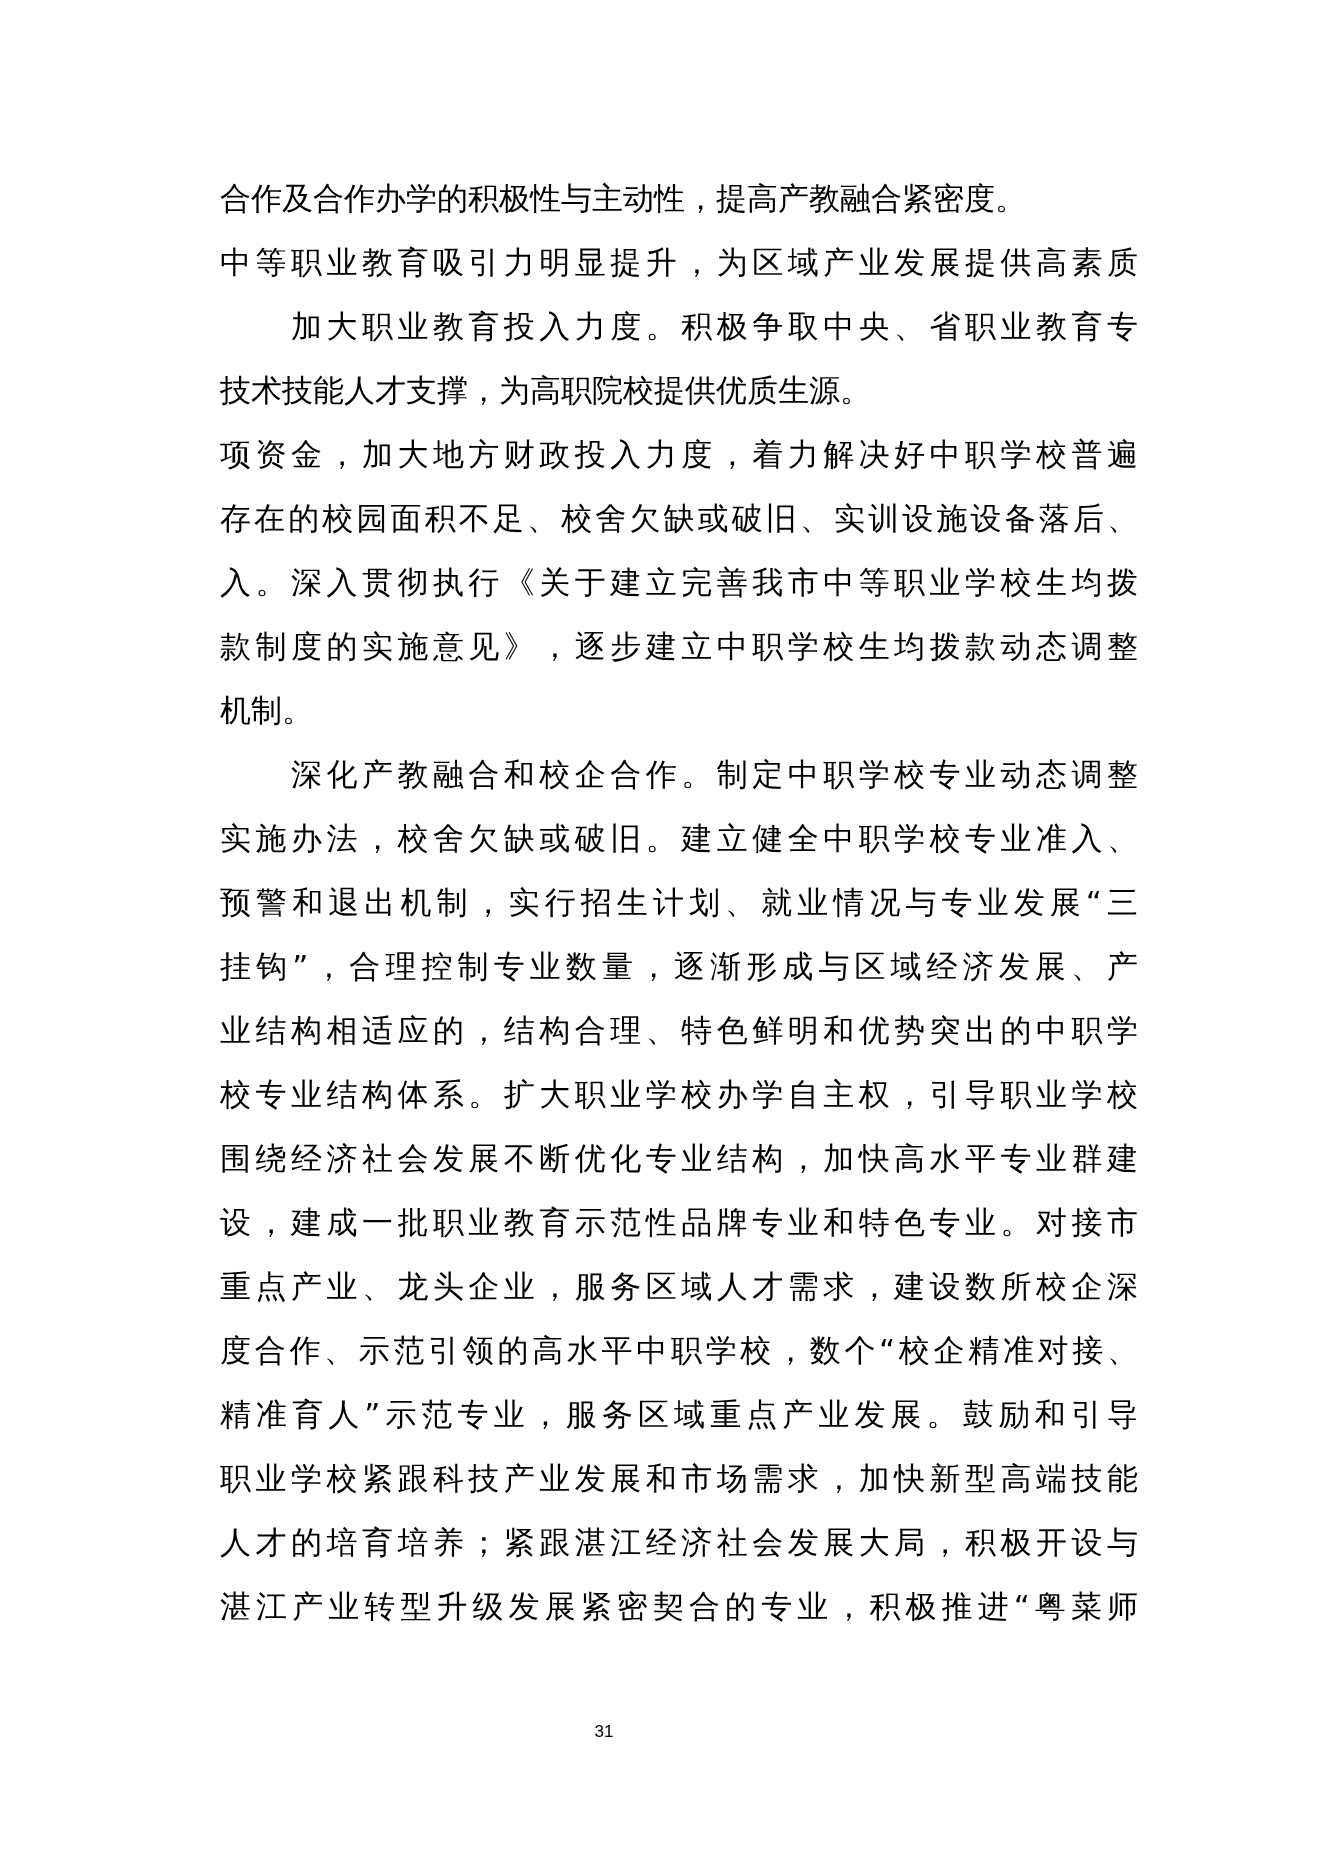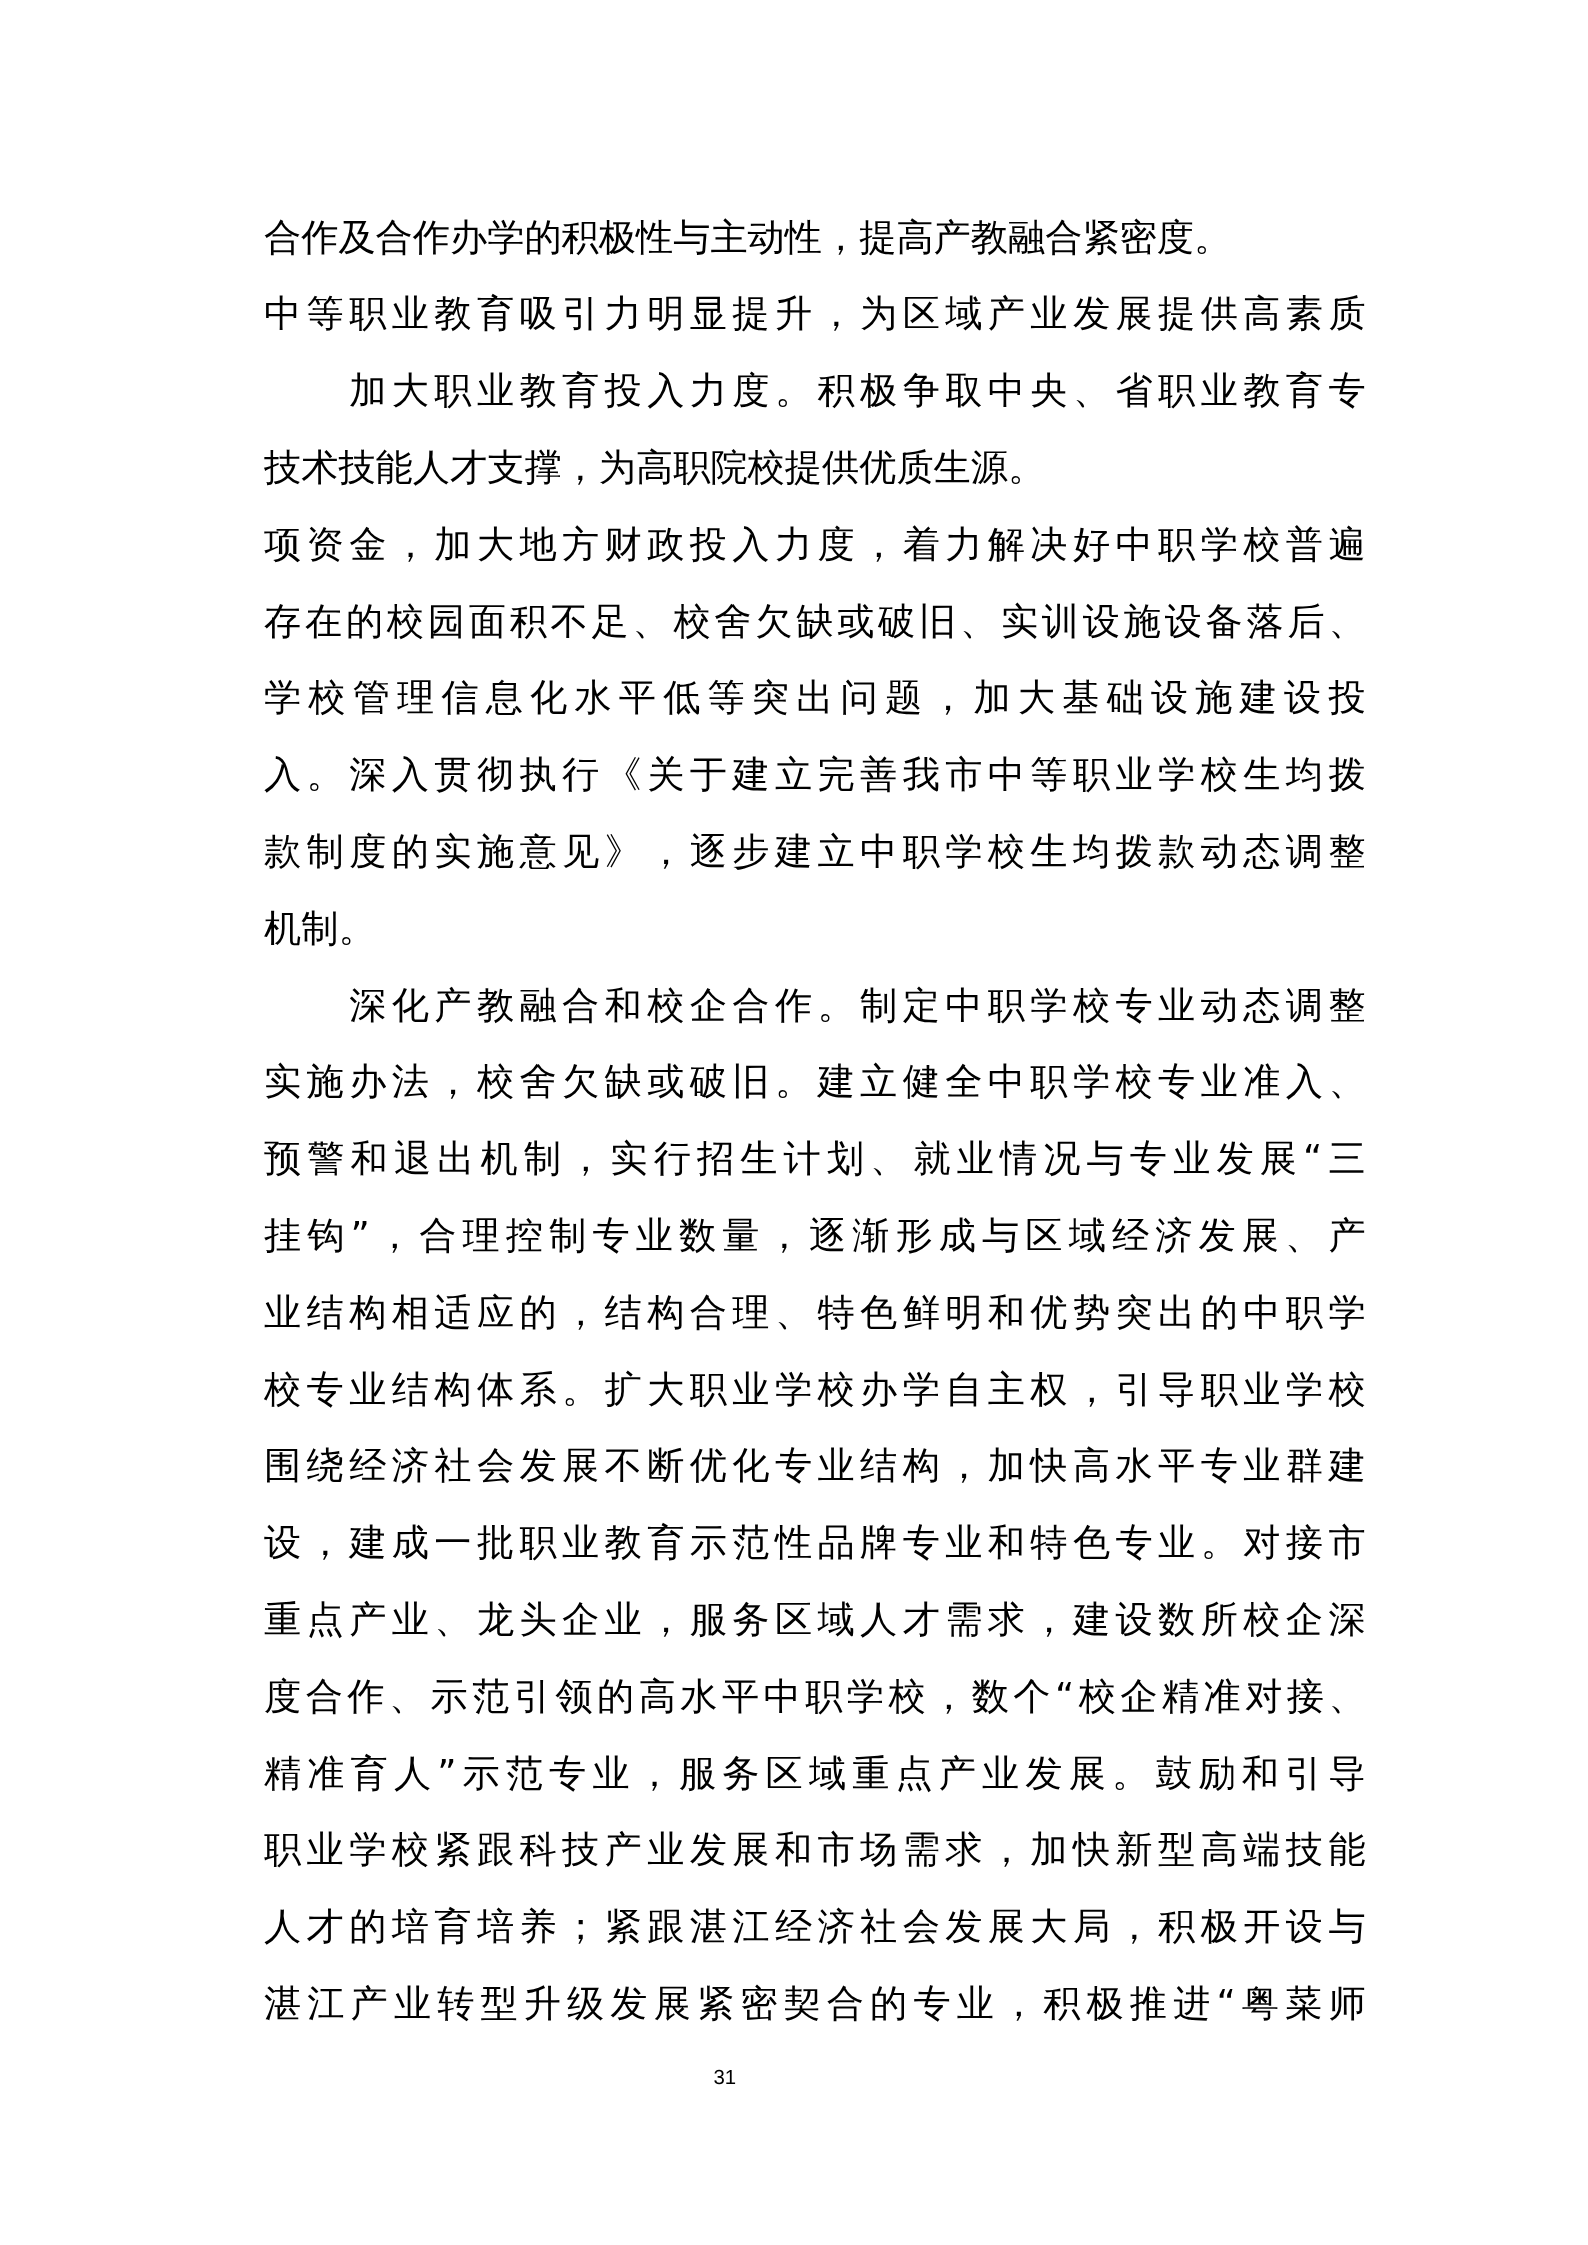--- a/index.html
+++ b/index.html
@@ -56,21 +56,20 @@
 <body>
 
 <div class="page">
   <div class="text-block" id="text-block">
       <div class="line last">合作及合作办学的积极性与主动性，提高产教融合紧密度。</div>
       <div class="line">中等职业教育吸引力明显提升，为区域产业发展提供高素质</div>
       <div class="line">　　加大职业教育投入力度。积极争取中央、省职业教育专</div>
       <div class="line last">技术技能人才支撑，为高职院校提供优质生源。</div>
       <div class="line">项资金，加大地方财政投入力度，着力解决好中职学校普遍</div>
       <div class="line">存在的校园面积不足、校舍欠缺或破旧、实训设施设备落后、</div>
-      <div class="line">学校管理信息化水平低等突出问题，加大基础设施建设投</div>
       <div class="line">入。深入贯彻执行《关于建立完善我市中等职业学校生均拨</div>
       <div class="line">款制度的实施意见》，逐步建立中职学校生均拨款动态调整</div>
       <div class="line last">机制。</div>
       <div class="line">　　深化产教融合和校企合作。制定中职学校专业动态调整</div>
       <div class="line">实施办法，校舍欠缺或破旧。建立健全中职学校专业准入、</div>
       <div class="line">预警和退出机制，实行招生计划、就业情况与专业发展“三</div>
       <div class="line">挂钩”，合理控制专业数量，逐渐形成与区域经济发展、产</div>
       <div class="line">业结构相适应的，结构合理、特色鲜明和优势突出的中职学</div>
       <div class="line">校专业结构体系。扩大职业学校办学自主权，引导职业学校</div>
       <div class="line">围绕经济社会发展不断优化专业结构，加快高水平专业群建</div>

